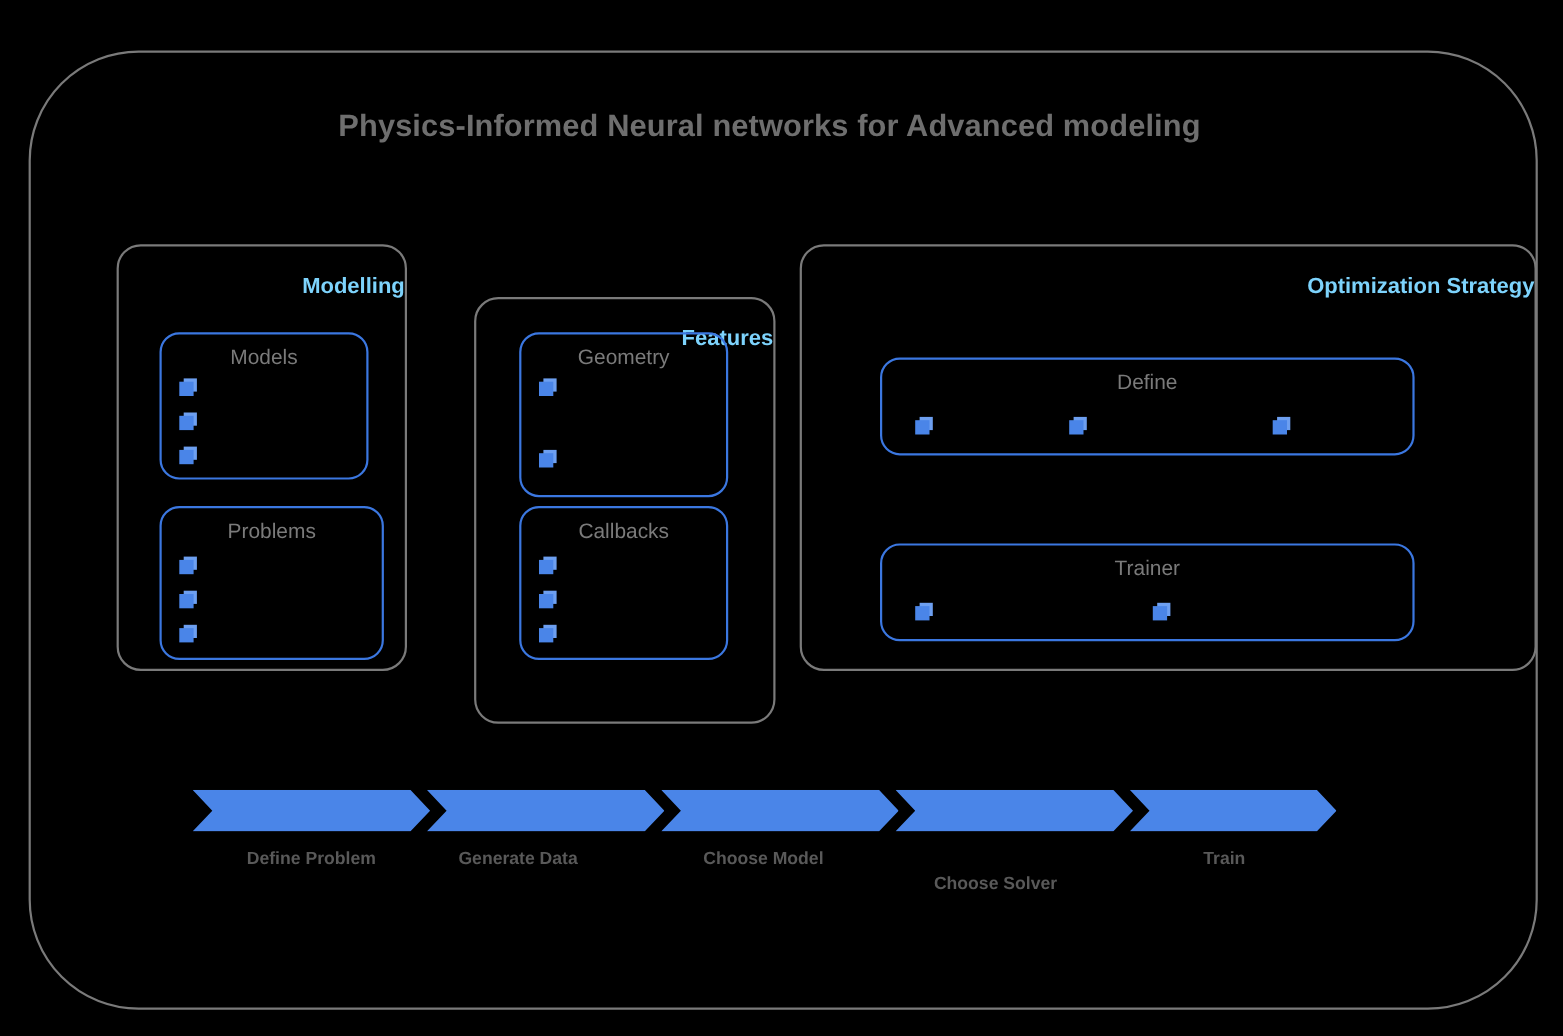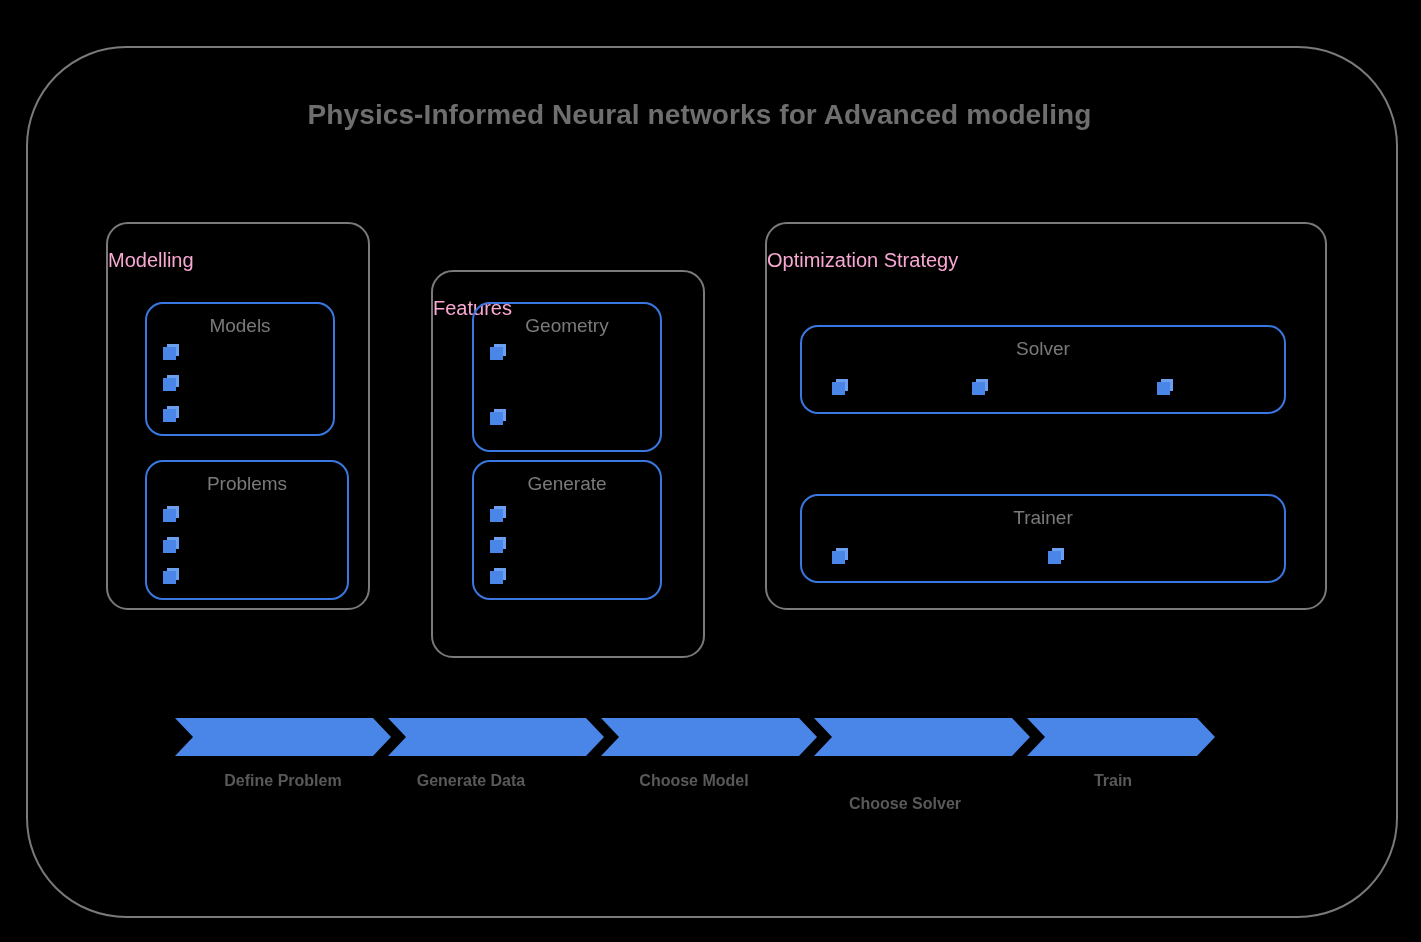--- a/index.html
+++ b/index.html
@@ -51,24 +51,24 @@
   .group-box {
     position: absolute;
     border: 2px solid #7a7a7a;
     border-radius: 22px;
     box-sizing: border-box;
   }
   .group-title {
     position: absolute;
     left: 0;
     width: 100%;
-    text-align: left;
-    color: #f9a8d4;
+    text-align: right;
+    color: #7dd3fc;
     font-size: 20px;
-    font-weight: normal;
+    font-weight: bold;
     white-space: nowrap;
   }
 
   
   .blue-box {
     position: absolute;
     border: 2.5px solid #3b77e0;
     border-radius: 18px;
     box-sizing: border-box;
     padding-left: 12px;
@@ -192,41 +192,41 @@
       <div class="b-back"></div>
       <div class="b-front"></div>
     </div>
     <div class="bullet" style="left:16px; top:105px;">
       <div class="b-back"></div>
       <div class="b-front"></div>
     </div>
   </div>
 
   <div class="blue-box" style="left:472px; top:460px; width:190px; height:140px;">
-    <div class="blue-box-title">Generate</div>
+    <div class="blue-box-title">Callbacks</div>
     <div class="bullet" style="left:16px; top:44px;">
       <div class="b-back"></div>
       <div class="b-front"></div>
     </div>
     <div class="bullet" style="left:16px; top:75px;">
       <div class="b-back"></div>
       <div class="b-front"></div>
     </div>
     <div class="bullet" style="left:16px; top:106px;">
       <div class="b-back"></div>
       <div class="b-front"></div>
     </div>
   </div>
 
-  <div class="group-box" style="left:765px; top:222px; width:562px; height:388px;">
+  <div class="group-box" style="left:727px; top:222px; width:670px; height:388px;">
     <div class="group-title" style="top:25px;">Optimization Strategy</div>
   </div>
 
   <div class="blue-box" style="left:800px; top:325px; width:486px; height:89px;">
-    <div class="blue-box-title">Solver</div>
+    <div class="blue-box-title">Define</div>
     <div class="bullet" style="left:30px; top:52px;">
       <div class="b-back"></div>
       <div class="b-front"></div>
     </div>
     <div class="bullet" style="left:170px; top:52px;">
       <div class="b-back"></div>
       <div class="b-front"></div>
     </div>
     <div class="bullet" style="left:355px; top:52px;">
       <div class="b-back"></div>

